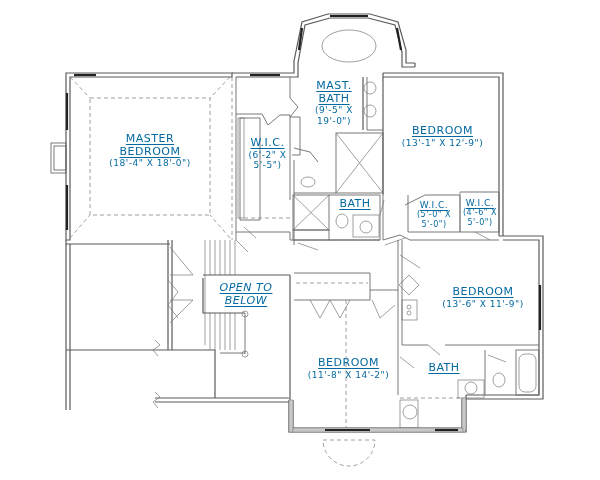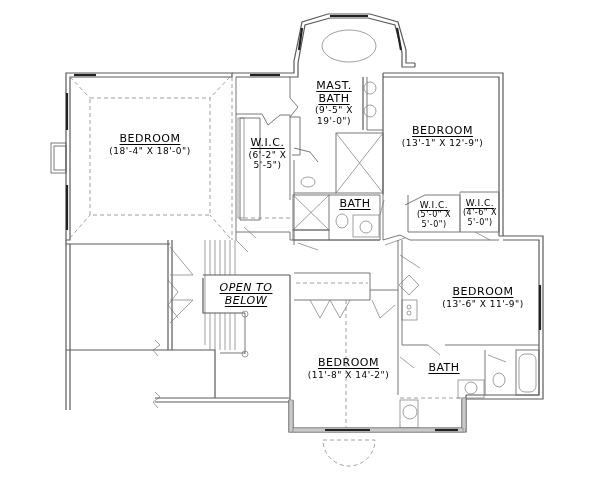--- a/index.html
+++ b/index.html
@@ -4,21 +4,21 @@
 <style>
   html, body { margin: 0; padding: 0; background: #ffffff; }
   body { width: 600px; height: 480px; position: relative; overflow: hidden; font-family: "DejaVu Sans", sans-serif; }
   svg { position: absolute; left: 0; top: 0; }
   .wall { fill: none; stroke: #5a5a5a; stroke-width: 1.2; }
   .wall2 { fill: none; stroke: #6a6a6a; stroke-width: 0.9; }
   .thin { fill: none; stroke: #777; stroke-width: 0.7; }
   .dash { fill: none; stroke: #888; stroke-width: 0.8; stroke-dasharray: 4 3; }
   .win { stroke: #222; stroke-width: 2.2; }
   .hatch { fill: #c9c9c9; stroke: #777; stroke-width: 0.5; }
-  .lbl { position: absolute; text-align: center; color: #000000; font-family: "DejaVu Sans", sans-serif; letter-spacing: 0.5px; line-height: 1.15; }
+  .lbl { position: absolute; text-align: center; color: #0369a1; font-family: "DejaVu Sans", sans-serif; letter-spacing: 0.5px; line-height: 1.15; }
   .lbl .name { font-size: 11px; text-decoration: underline; text-underline-offset: 2px; text-transform: uppercase; display: block; }
   .lbl .dim { font-size: 9px; display: block; white-space: pre-line; }
 </style>
 </head>
 <body>
 
 <svg width="600" height="480" viewBox="0 0 600 480">
 
   <g>
 
@@ -181,20 +181,21 @@
   <path class="thin" d="M372,300 L380,318 L395,305"></path>
   <path class="wall2" d="M370,290 L398,290"></path>
 
   <path class="dash" d="M323,440 L375,440 A26,26 0 0 1 323,440 Z"></path>
 
   <path class="thin" d="M155,340 L160,345 L153,350 L158,356"></path>
   <path class="thin" d="M155,392 L160,397 L153,402 L158,408"></path>
 </svg>
 
 <div class="lbl" style="left:95px; top:133px; width:110px;">
+  <span class="name">MASTER</span>
   <span class="name">BEDROOM</span>
   <span class="dim">(18'-4" X 18'-0")</span>
 </div>
 
 <div class="lbl" style="left:303px; top:80px; width:62px;">
   <span class="name">MAST.</span>
   <span class="name">BATH</span>
   <span class="dim">(9'-5" X
 19'-0")</span>
 </div>

